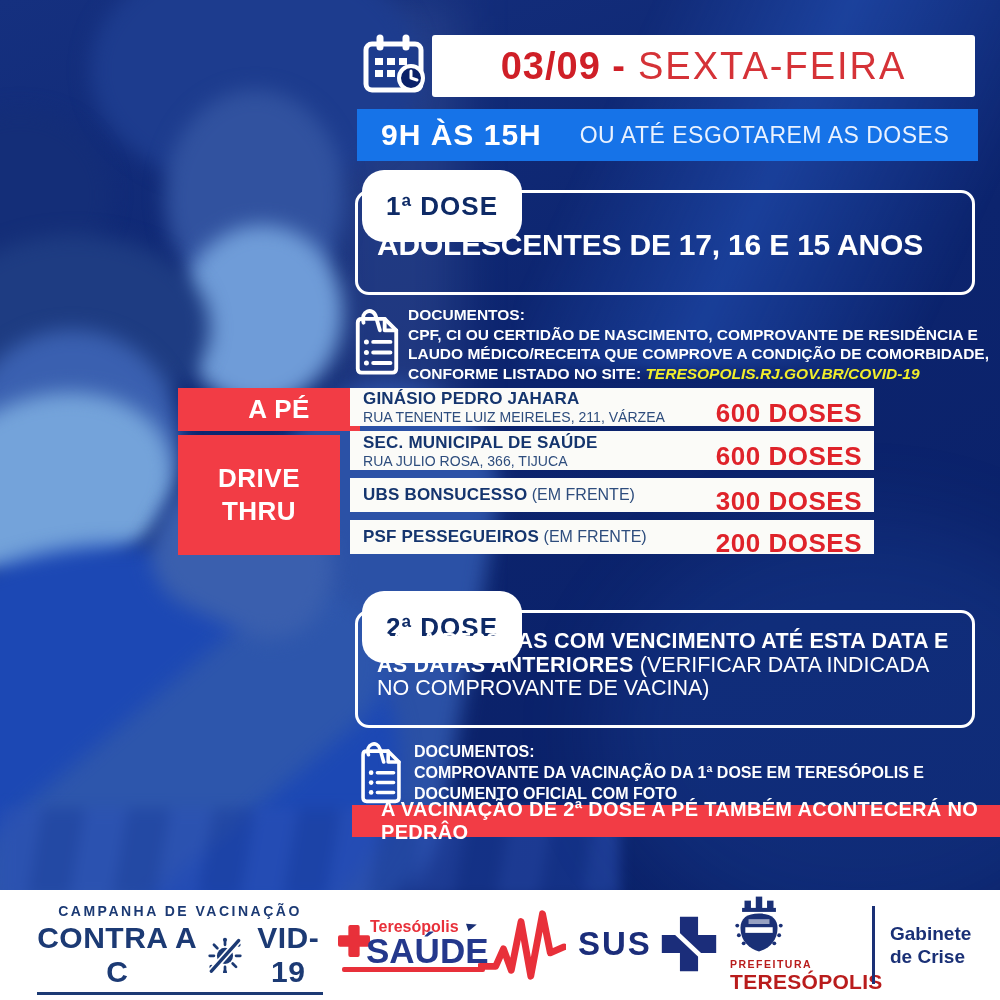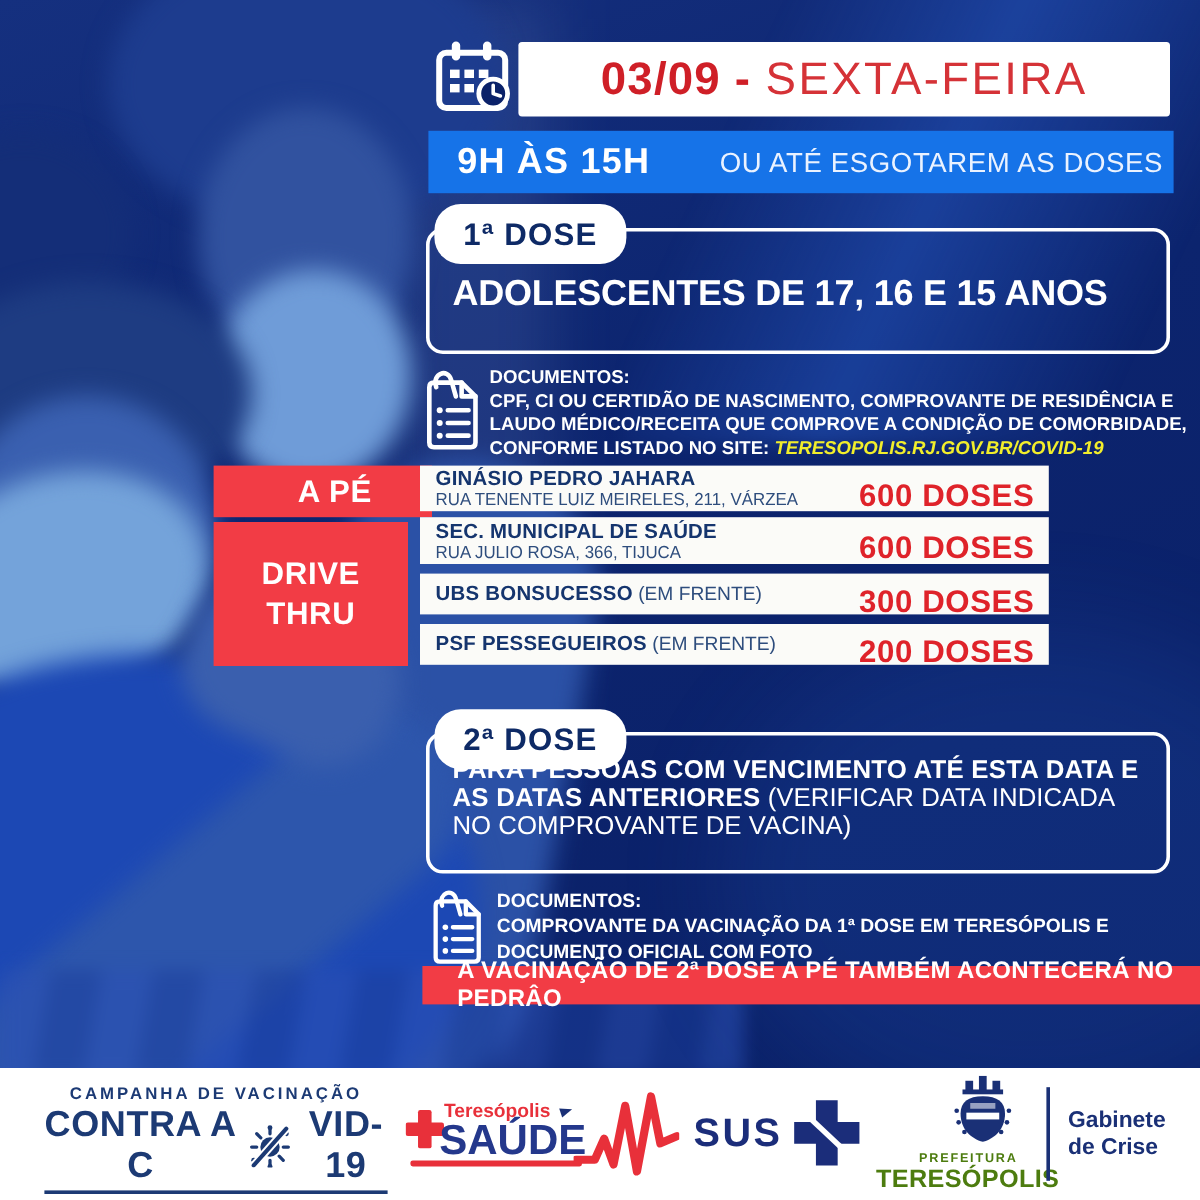--- a/index.html
+++ b/index.html
@@ -29,27 +29,27 @@
   .b-glow{left:600px;top:520px;width:520px;height:420px;background:rgba(50,110,220,.14);filter:blur(40px);}
   
   .cal{position:absolute;left:362px;top:34px;width:68px;height:62px;}
   .datebox{position:absolute;left:432px;top:35px;width:543px;height:62px;background:#fff;border-radius:3px;
     display:flex;align-items:center;justify-content:center;gap:12px;}
   .date-strong{font-weight:bold;font-size:38px;color:#cf1f27;letter-spacing:1px;}
   .date-day{font-size:38px;color:#d53237;letter-spacing:2px;}
   .timebar{position:absolute;left:357px;top:109px;width:621px;height:52px;background:#1673e8;
     display:flex;align-items:center;color:#fff;}
   .time-main{margin-left:24px;font-weight:bold;font-size:30px;letter-spacing:1px;}
-  .time-note{margin-left:58px;font-size:23px;letter-spacing:.5px;color:#eaf2ff;}
+  .time-note{margin-left:38px;font-size:23px;letter-spacing:.5px;color:#eaf2ff;}
   
   .dosebox{position:absolute;border:3px solid #fff;border-radius:14px;}
   .box1{left:355px;top:190px;width:614px;height:99px;}
   .box2{left:355px;top:610px;width:614px;height:112px;}
   .badge{position:absolute;background:#fff;border-radius:22px;color:#0e2a66;
-    font-weight:bold;font-size:26px;line-height:42px;height:42px;padding:4px 24px;letter-spacing:1px;}
+    font-weight:bold;font-size:26px;line-height:42px;height:42px;padding:15px 24px;letter-spacing:1px;}
   .badge1{left:362px;top:170px;}
   .badge2{left:362px;top:591px;}
   .dose1-title{position:absolute;left:377px;top:228px;font-weight:bold;font-size:30px;color:#fff;letter-spacing:-.2px;}
   .dose2-text{position:absolute;left:377px;top:630px;width:578px;font-size:21.5px;line-height:23.5px;color:#fff;}
   .dose2-text b{font-weight:bold;letter-spacing:.2px;}
   
   .docsicon{position:absolute;}
   .di1{left:352px;top:301px;}
   .di2{left:356px;top:735px;}
   .docs{position:absolute;color:#fff;font-weight:bold;}
@@ -82,21 +82,21 @@
   .saude{position:absolute;left:338px;top:8px;width:228px;height:92px;}
   .saude-city{position:absolute;left:32px;top:20px;font-weight:bold;font-size:16px;color:#e8303a;}
   .saude-flag{position:absolute;left:129px;top:24px;width:0;height:0;border-left:10px solid #1a3076;
     border-top:4px solid transparent;border-bottom:4px solid transparent;transform:rotate(-18deg);}
   .saude-word{position:absolute;left:28px;top:33px;font-weight:bold;font-size:35px;color:#24388c;letter-spacing:0;}
   .saude-cross{position:absolute;left:0;top:27px;}
   .saude-bar{position:absolute;left:4px;top:69px;width:143px;height:5px;background:#e8303a;border-radius:2px;}
   .saude-ekg{position:absolute;left:140px;top:6px;}
   .sus{position:absolute;left:578px;top:25px;display:flex;align-items:center;gap:8px;}
   .sus-word{font-weight:bold;font-size:33px;color:#1b2d7a;letter-spacing:2px;}
-  .pref{position:absolute;left:730px;top:5px;width:118px;text-align:right;color:#4d7c0f;}
+  .pref{position:absolute;left:730px;top:5px;width:118px;text-align:left;color:#b91c1c;}
   .pref1{font-weight:bold;font-size:10.5px;letter-spacing:1.5px;margin-top:1px;}
   .pref2{font-weight:bold;font-size:21px;letter-spacing:.3px;}
   .fdivider{position:absolute;left:872px;top:16px;width:3px;height:78px;background:#1a3076;}
   .gab{position:absolute;left:890px;top:32px;font-weight:bold;font-size:19px;line-height:23px;color:#1a3076;}
 </style>
 </head>
 <body>
 
 <div id="poster">
 

